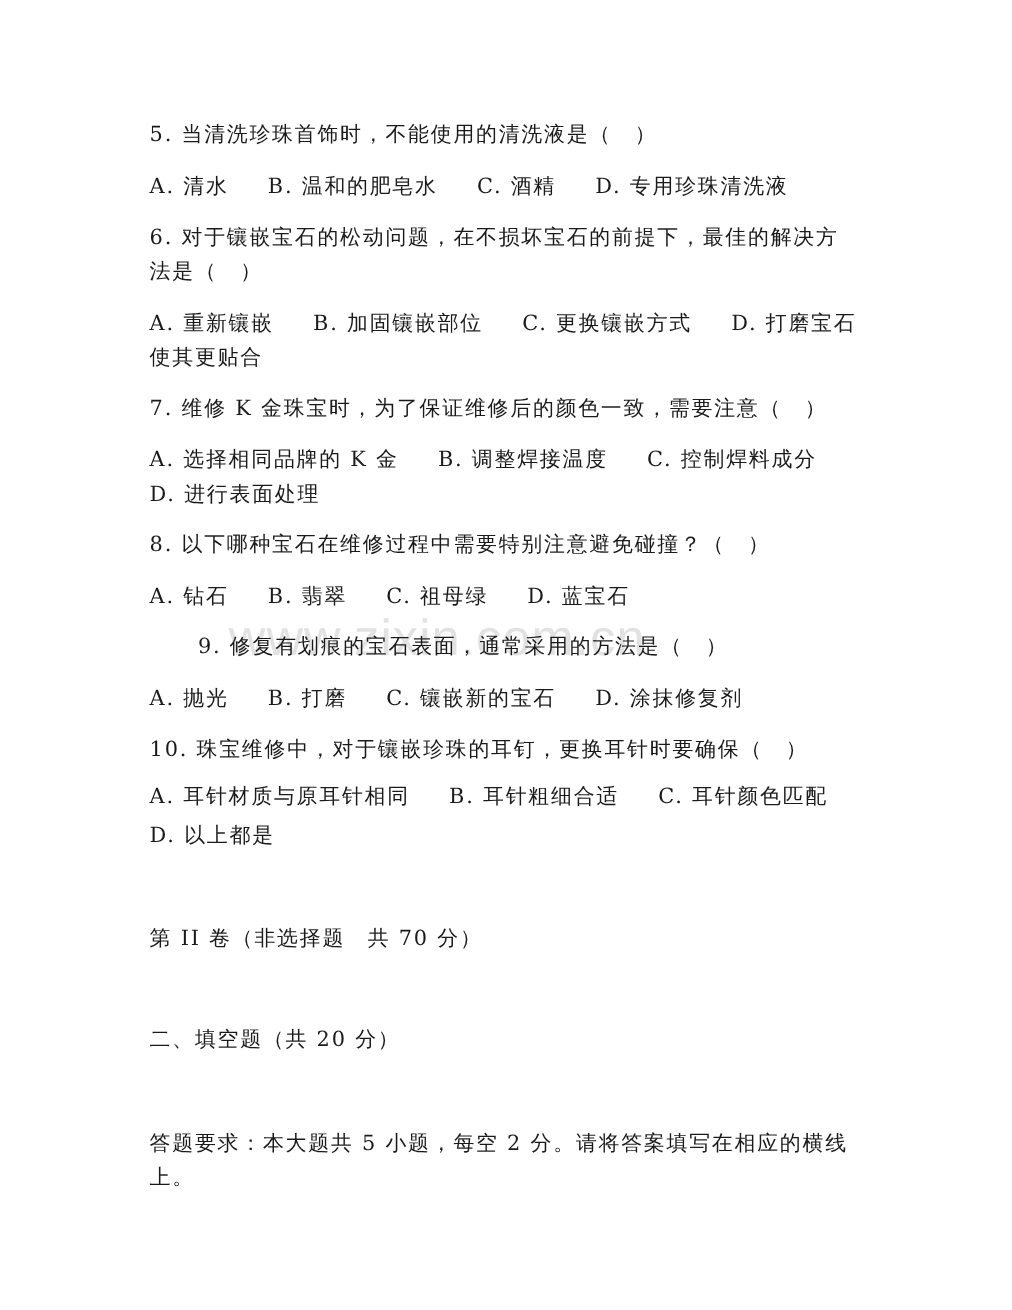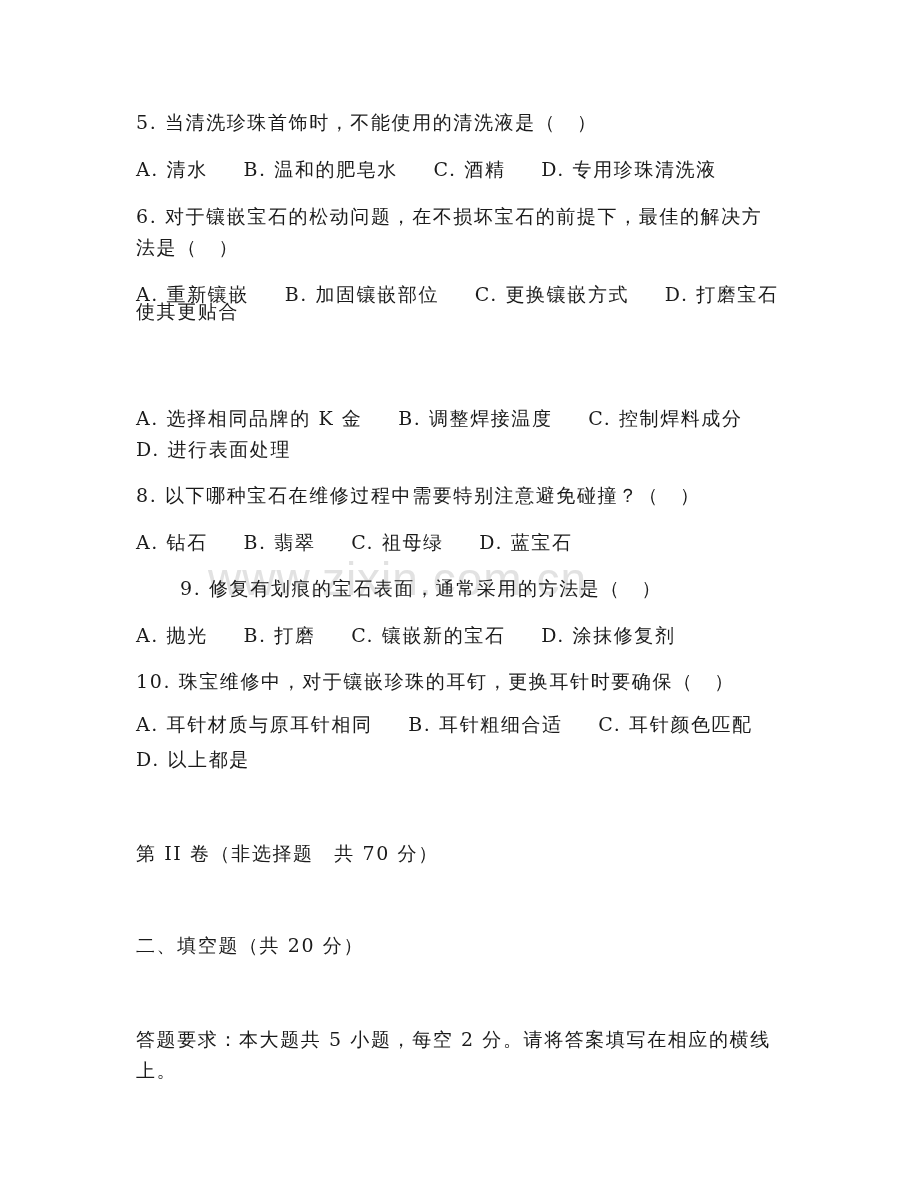--- a/index.html
+++ b/index.html
@@ -36,22 +36,26 @@
       <span>6.</span>
       <span>对于镶嵌宝石的松动问题，在不损坏宝石的前提下，最佳的解决方</span>
     </div>
     <div class="line" style="top:237px;">法是（　）</div>
     <div class="line" style="top:284px;">
       <span class="opt">A. 重新镶嵌</span>
       <span class="opt">B. 加固镶嵌部位</span>
       <span class="opt">C. 更换镶嵌方式</span>
       <span>D. 打磨宝石</span>
     </div>
-    <div class="line" style="top:303px;font-family:Liberation Mono, monospace;">使其更贴合</div>
+    <div class="line" style="top:315px;">使其更贴合</div>
 
+    <div class="line" style="top:361px;">
+      <span>7.</span>
+      <span>维修 K 金珠宝时，为了保证维修后的颜色一致，需要注意（　）</span>
+    </div>
     <div class="line" style="top:408px;">
       <span class="opt">A. 选择相同品牌的 K 金</span>
       <span class="opt">B. 调整焊接温度</span>
       <span>C. 控制焊料成分</span>
     </div>
     <div class="line" style="top:439px;">
       <span>D. 进行表面处理</span>
     </div>
 
     <div class="line" style="top:485px;">

